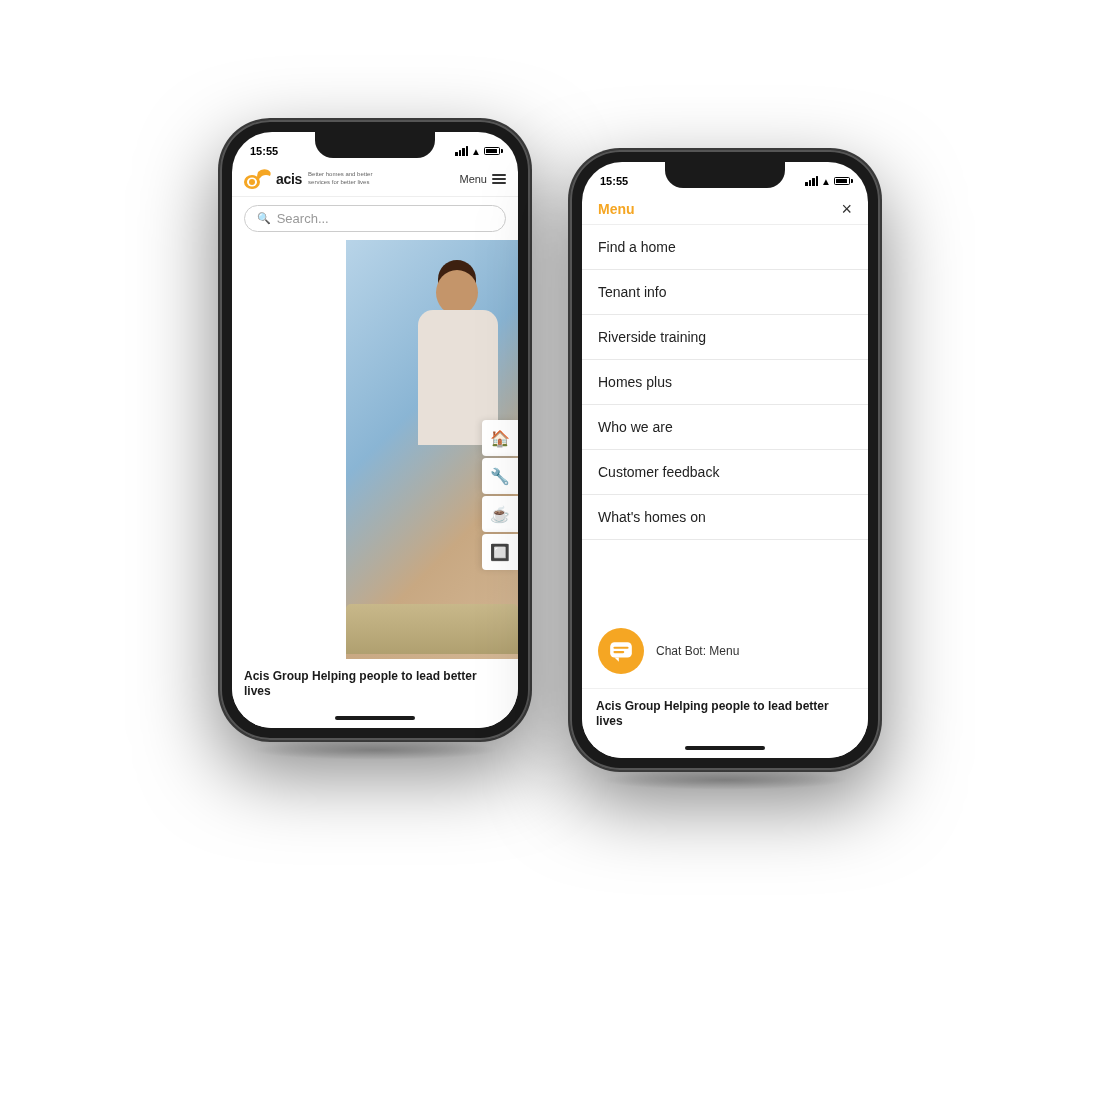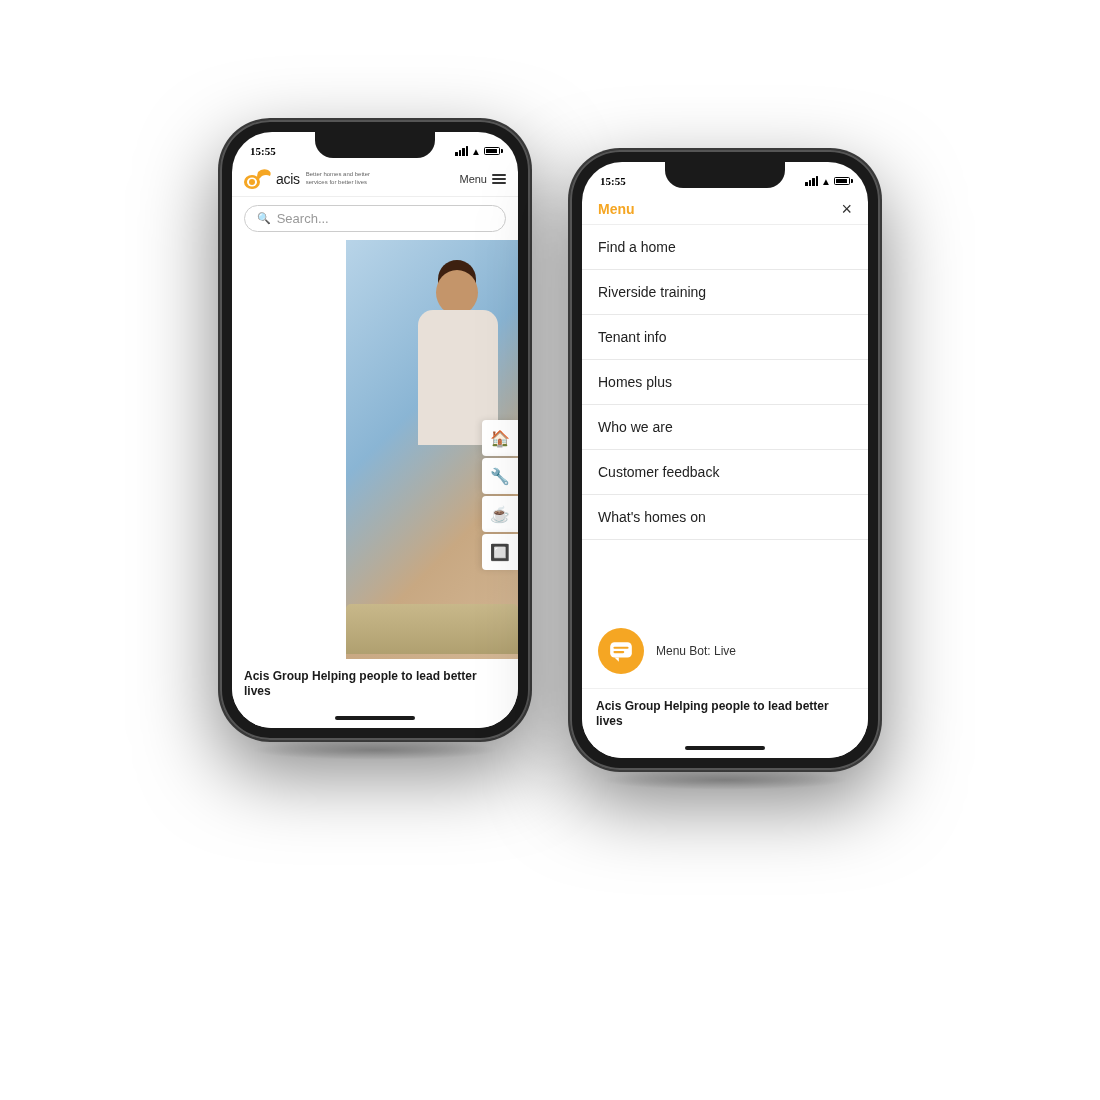--- a/index.html
+++ b/index.html
@@ -67,21 +67,20 @@
       display: flex;
       justify-content: space-between;
       align-items: center;
       padding: 8px 18px 0;
       font-size: 10px;
       font-weight: 600;
       color: #000;
       height: 30px;
       position: relative;
       z-index: 5;
-      font-family: Liberation Serif, serif;
     }
 
     .status-time {
       font-size: 11px;
       font-weight: 700;
     }
 
     .status-icons {
       display: flex;
       align-items: center;
@@ -359,21 +358,21 @@
       left: 10%;
       width: 80%;
       height: 20px;
       background: radial-gradient(ellipse, rgba(0,0,0,0.25) 0%, transparent 70%);
       border-radius: 50%;
     }
 
     
     .acis-wordmark {
       font-size: 14px;
-      font-weight: 400;
+      font-weight: 700;
       color: #1a1a1a;
       letter-spacing: -0.3px;
     }
 
     .signal-bars {
       display: flex;
       align-items: flex-end;
       gap: 1px;
     }
     .bar {
@@ -530,24 +529,24 @@
         <div class="menu-header">
           <span class="menu-title-orange">Menu</span>
           <span class="close-btn">×</span>
         </div>
 
         <div class="menu-items">
           <div class="menu-item">
             <span class="menu-item-label">Find a home</span>
           </div>
           <div class="menu-item">
+            <span class="menu-item-label">Tenant info</span>
+          </div>
+          <div class="menu-item">
             <span class="menu-item-label">Riverside training</span>
-          </div>
-          <div class="menu-item">
-            <span class="menu-item-label">Tenant info</span>
           </div>
           <div class="menu-item">
             <span class="menu-item-label">Homes plus</span>
           </div>
           <div class="menu-item">
             <span class="menu-item-label">Who we are</span>
           </div>
           <div class="menu-item">
             <span class="menu-item-label">Customer feedback</span>
           </div>
@@ -558,21 +557,21 @@
 
         <div class="chatbot-area">
           <div class="chatbot-bubble">
             <svg width="26" height="26" viewBox="0 0 24 24">
               <rect x="2" y="4" width="20" height="14" rx="4" ry="4" fill="white"></rect>
               <rect x="5" y="8" width="14" height="2" rx="1" fill="#f5a623"></rect>
               <rect x="5" y="12" width="10" height="2" rx="1" fill="#f5a623"></rect>
               <polygon points="6,18 10,22 10,18" fill="white"></polygon>
             </svg>
           </div>
-          <span class="chatbot-label">Menu Bot: Live</span>
+          <span class="chatbot-label">Chat Bot: Menu</span>
         </div>
 
         <div class="phone2-bottom">
           <div class="phone2-bottom-heading">Acis Group Helping people to lead better lives</div>
         </div>
 
         <div class="home-bar">
           <div class="home-bar-line"></div>
         </div>
 

